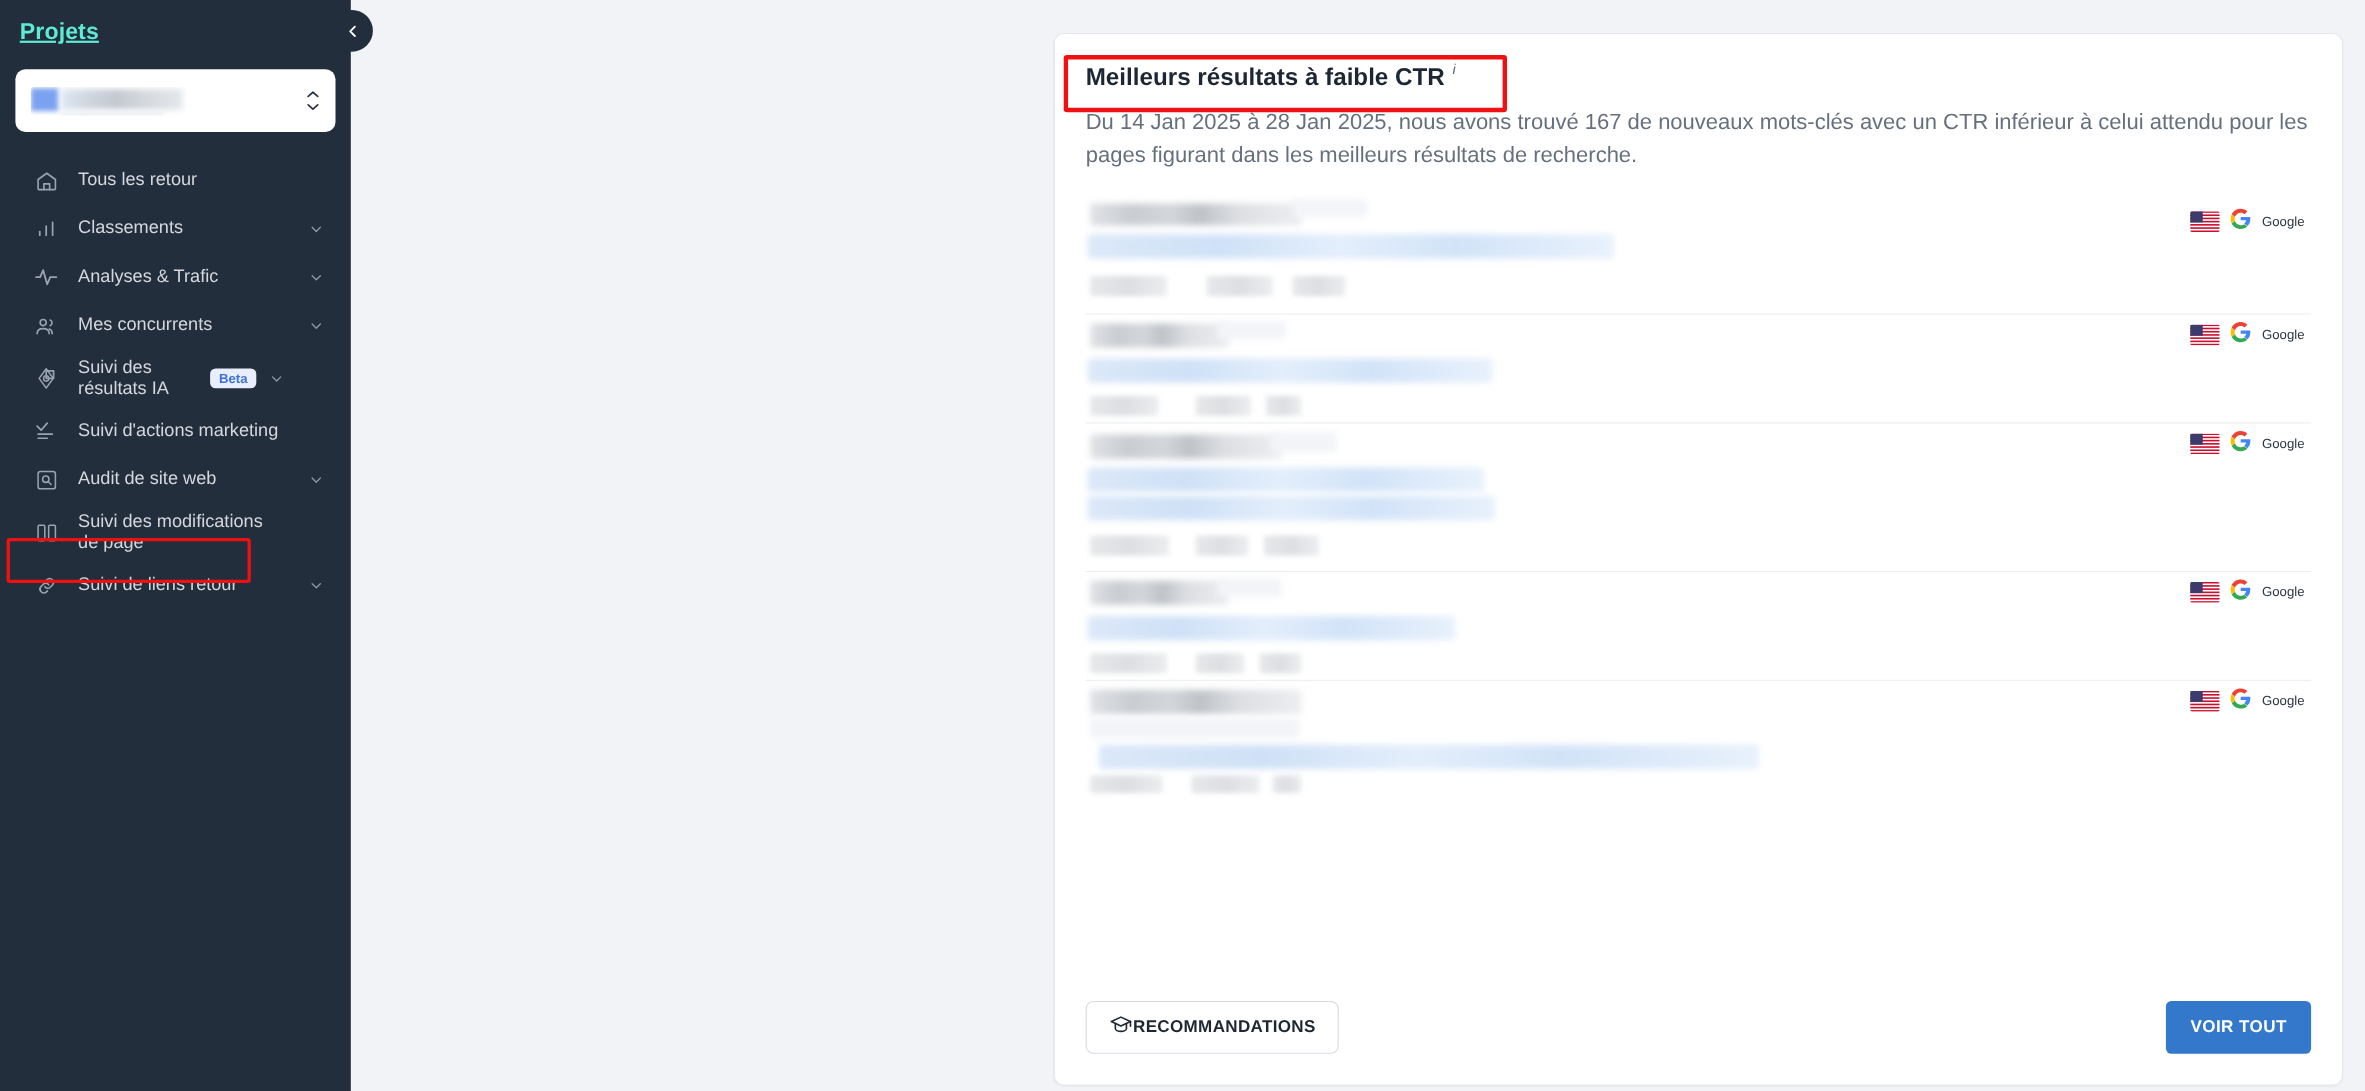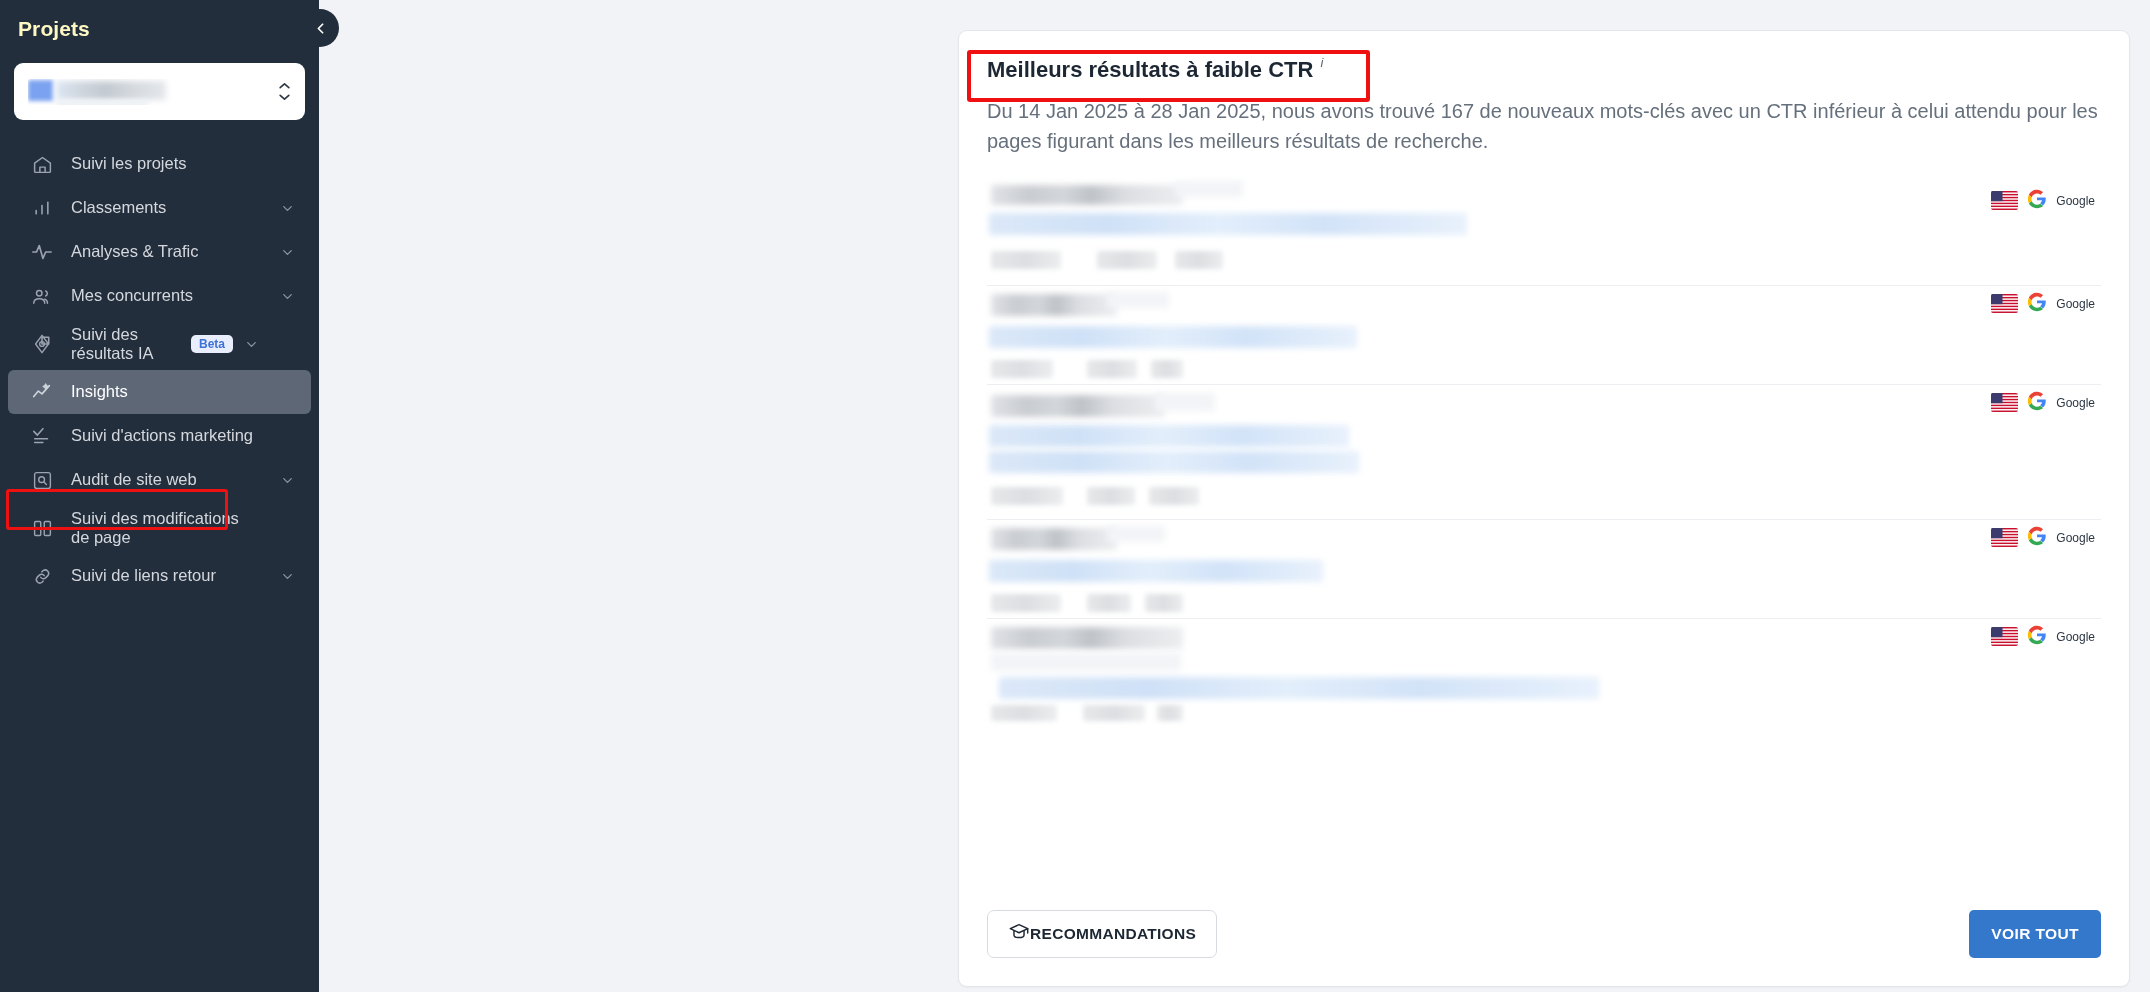--- a/index.html
+++ b/index.html
@@ -13,25 +13,26 @@
 
   
   .sidebar {
     width: 319px; height: 992px;
     background: #232e3c;
     flex: 0 0 319px;
     position: relative;
     padding-top: 0;
   }
   .sidebar-title {
-    color: #fef9c3;
+    color: #5eead4;
     font-size: 21px;
     font-weight: bold;
     padding: 17px 0 0 18px;
     letter-spacing: .1px;
+    text-decoration: underline;
   }
   .collapse-btn {
     position: absolute;
     right: -20px; top: 9px;
     width: 38px; height: 38px;
     border-radius: 50%;
     background: #232e3c;
     display: flex; align-items: center; justify-content: center;
     cursor: pointer;
     z-index: 5;
@@ -295,21 +296,21 @@
 
     <nav class="nav">
 
       <div class="nav-item" style="margin-top:2px;">
         <span class="ico">
           <svg width="21" height="21" viewBox="0 0 24 24" fill="none" stroke="currentColor" stroke-width="1.7" stroke-linecap="round" stroke-linejoin="round">
               <path d="M3 10.5L12 4l9 6.5V20a1 1 0 0 1-1 1H4a1 1 0 0 1-1-1z"></path>
               <path d="M9 21v-6h6v6"></path>
             </svg>
         </span>
-        <span class="label">Suivi les projets</span>
+        <span class="label">Tous les retour</span>
       </div>
 
       <div class="nav-item">
         <span class="ico">
           <svg width="20" height="20" viewBox="0 0 24 24" fill="none" stroke="currentColor" stroke-width="1.9" stroke-linecap="round">
               <line x1="5" y1="19" x2="5" y2="15"></line>
               <line x1="12" y1="19" x2="12" y2="9"></line>
               <line x1="19" y1="19" x2="19" y2="5"></line>
             </svg>
         </span>
@@ -362,29 +363,20 @@
         </span>
         <span class="label" style="max-width:120px;">Suivi des résultats IA</span>
         <span class="badge-beta">Beta</span>
         <span class="chev">
           <svg width="15" height="15" viewBox="0 0 24 24" fill="none" stroke="currentColor" stroke-width="2" stroke-linecap="round" stroke-linejoin="round">
               <polyline points="6 9 12 15 18 9"></polyline>
             </svg>
         </span>
       </div>
 
-      <div class="nav-item active">
-        <span class="ico">
-          <svg width="22" height="22" viewBox="0 0 24 24" fill="none" stroke="currentColor" stroke-width="1.8" stroke-linecap="round" stroke-linejoin="round">
-              <polyline points="3 17 8 11 12 14 20 5"></polyline>
-              <path d="M16 3.5l.7 1.8 1.8.7-1.8.7-.7 1.8-.7-1.8-1.8-.7 1.8-.7z"></path>
-            </svg>
-        </span>
-        <span class="label">Insights</span>
-      </div>
 
       <div class="nav-item">
         <span class="ico">
           <svg width="22" height="22" viewBox="0 0 24 24" fill="none" stroke="currentColor" stroke-width="1.7" stroke-linecap="round" stroke-linejoin="round">
               <polyline points="3 7 7 11 13 4"></polyline>
               <line x1="4" y1="15" x2="18" y2="15"></line>
               <line x1="4" y1="19" x2="13" y2="19"></line>
             </svg>
         </span>
         <span class="label">Suivi d'actions marketing</span>

